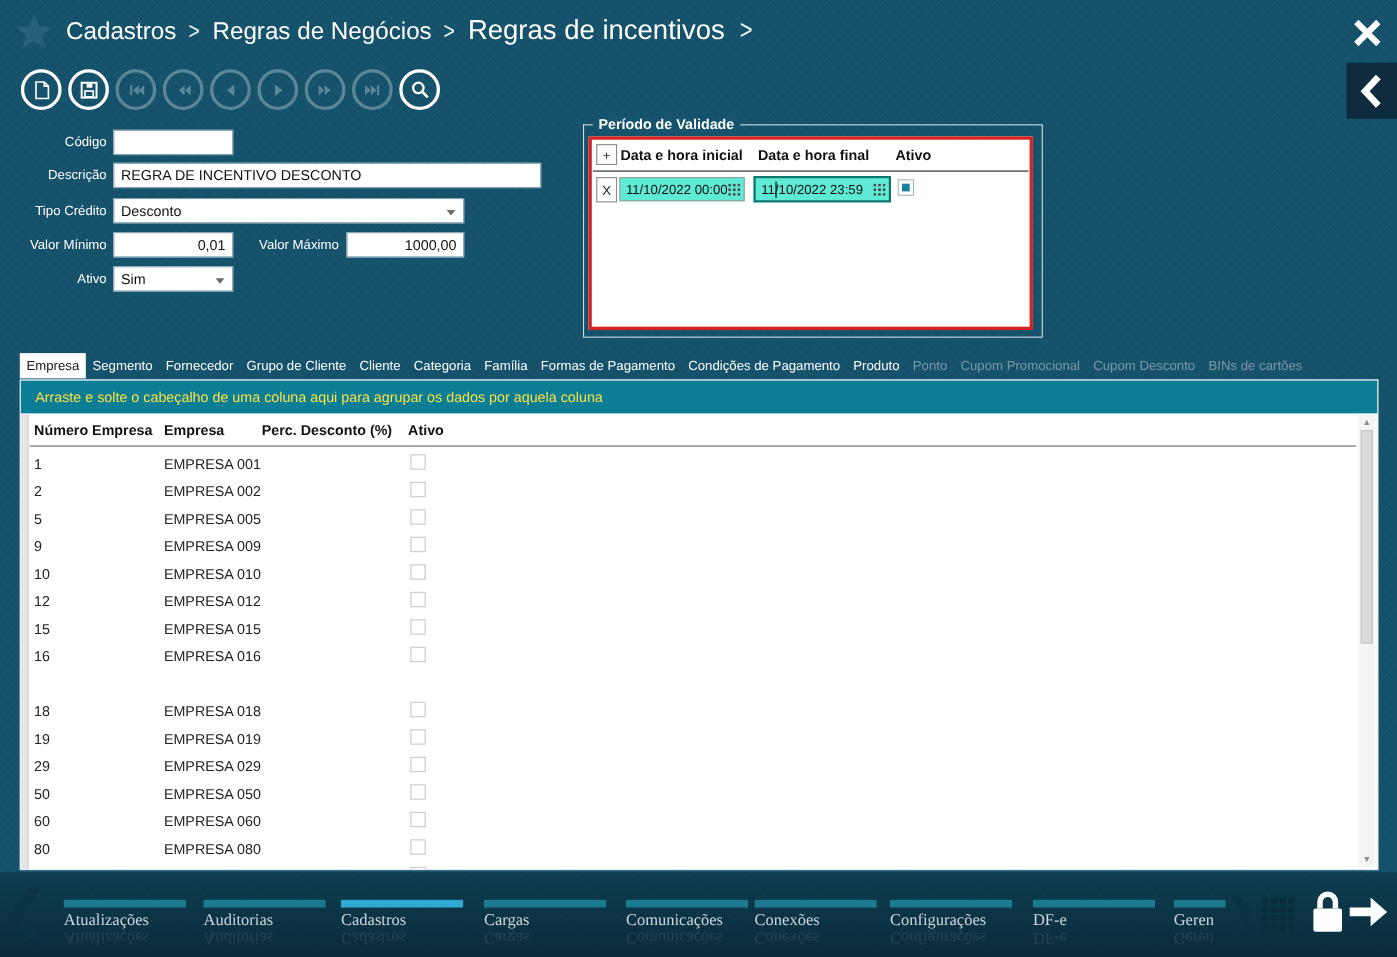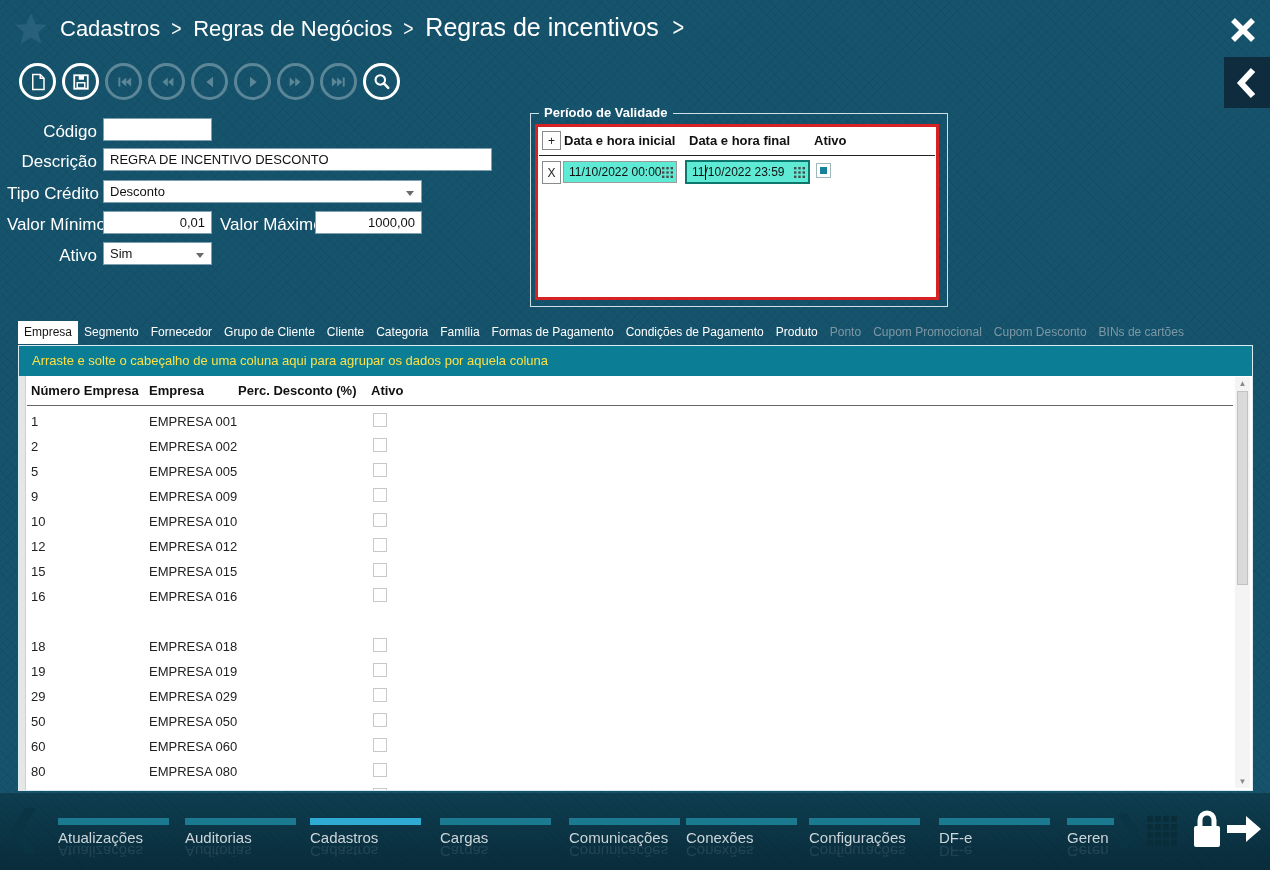--- a/index.html
+++ b/index.html
@@ -17,21 +17,21 @@
   .crumb{font-size:22px;font-weight:400;}
   .crumb.last{font-size:25px;}
   .bsep{font-size:22px;font-weight:300;margin:0 10px;opacity:.95;transform:scaleX(.8);}
   .bsep.last{font-size:25px;margin-left:12px;}
   .close-x{position:absolute;left:1227px;top:14px;width:32px;height:32px;cursor:pointer;}
   .side-toggle{position:absolute;left:1224px;top:57px;width:46px;height:51px;background:#0e2c3e;display:flex;align-items:center;justify-content:center;cursor:pointer;}
   
   .tb{position:absolute;top:63px;width:37px;height:37px;border-radius:50%;border:3px solid #fff;box-sizing:border-box;display:flex;align-items:center;justify-content:center;color:#fff;cursor:pointer;}
   .tb.disabled{border-color:rgba(255,255,255,.30);color:rgba(255,255,255,.30);cursor:default;}
   
-  .flabel{position:absolute;color:#fff;font-size:17px;text-align:right;width:90px;left:7px;white-space:nowrap;}
+  .flabel{position:absolute;color:#fff;font-size:12px;text-align:right;width:90px;left:7px;white-space:nowrap;}
   .fin{position:absolute;background:#fff;border:1px solid #7fa0b1;height:23px;box-sizing:border-box;font-size:13px;color:#111;padding:3px 6px;white-space:nowrap;overflow:hidden;}
   .fin.right{text-align:right;}
   .combo-arrow{position:absolute;right:7px;top:10px;width:0;height:0;border-left:4px solid transparent;border-right:4px solid transparent;border-top:5px solid #6b6b6b;}
   
   .pbox{position:absolute;left:530px;top:113px;width:416px;height:192px;border:1px solid #cfdfe6;}
   .plegend{position:absolute;left:8px;top:-9px;padding:0 5px;color:#fff;font-size:13px;font-weight:700;background:#16536c;}
   .pred{position:absolute;left:4px;top:10px;width:404px;height:176px;background:#fff;border:3px solid #d62222;box-sizing:border-box;}
   .mini-btn{position:absolute;border:1px solid #8a8a8a;background:#fdfdfd;font-size:12px;color:#222;display:flex;align-items:center;justify-content:center;cursor:pointer;}
   .pcol{position:absolute;top:6px;font-size:13px;font-weight:700;color:#111;white-space:nowrap;}
   .psep{position:absolute;left:1px;right:1px;top:28px;border-top:1px solid #222;}
@@ -59,21 +59,21 @@
   .gc-perc{position:absolute;left:214px;top:5px;font-size:13px;color:#222;}
   .rowchk{position:absolute;left:346px;top:4px;width:14px;height:14px;border:1px solid #c9c9c9;background:#fff;box-sizing:border-box;}
   
   .vsb{position:absolute;right:2px;top:1px;bottom:2px;width:15px;background:#f4f4f4;}
   .vsb .arr{position:absolute;left:0;width:15px;height:13px;font-size:8px;color:#8a8a8a;text-align:center;line-height:13px;}
   .vsb .thumb{position:absolute;left:2px;top:14px;width:11px;height:194px;background:#dadada;border:1px solid #c2c2c2;box-sizing:border-box;}
   
   .bbar{position:absolute;left:0;top:793px;width:1270px;height:77px;
     background-image:
       repeating-linear-gradient(45deg, rgba(0,0,0,.05) 0 1px, transparent 1px 6px),
-      linear-gradient(#0e3e50,#092c3b);}
+      linear-gradient(#0e3e50,#092c3b); font-family: Liberation Serif, serif;}
   .bitem{position:absolute;top:25px;width:111px;cursor:pointer;}
   .bbarline{height:7px;background:#1b7a90;}
   .bitem.active .bbarline{background:#2fabd3;}
   .blabel{margin-top:4px;font-size:15px;color:#ccd6da;white-space:nowrap;}
   .brefl{font-size:15px;color:#ccd6da;opacity:.12;transform:scaleY(-1);margin-top:-3px;white-space:nowrap;}
   .bclip{position:absolute;left:1067px;top:25px;width:47px;height:52px;overflow:hidden;}
   .bclip .bitem{position:static;}
   .chev{position:absolute;color:#0a3343;font-weight:700;}
   .gicon{position:absolute;left:1147px;top:23px;display:grid;grid-template-columns:repeat(4,6px);grid-template-rows:repeat(4,6px);gap:2px;cursor:pointer;}
   .gicon i{background:#0a2d3a;display:block;}

